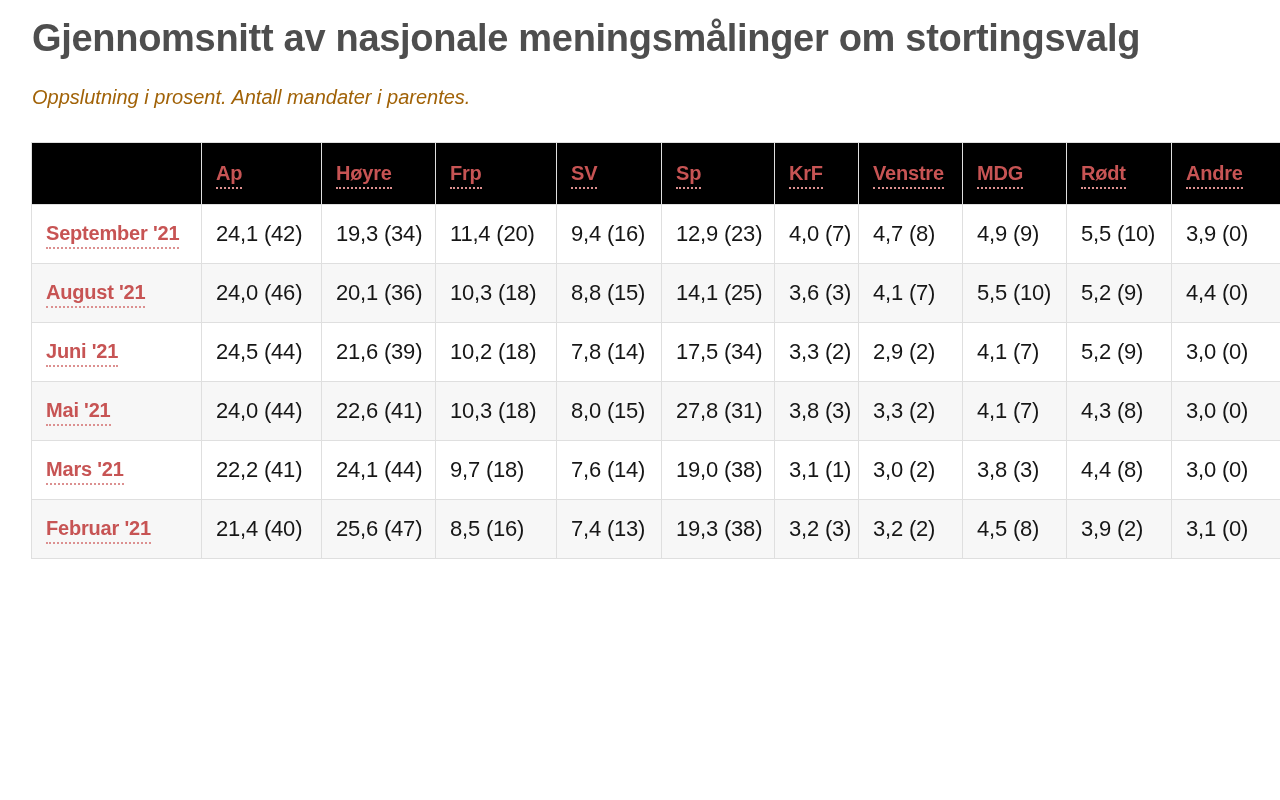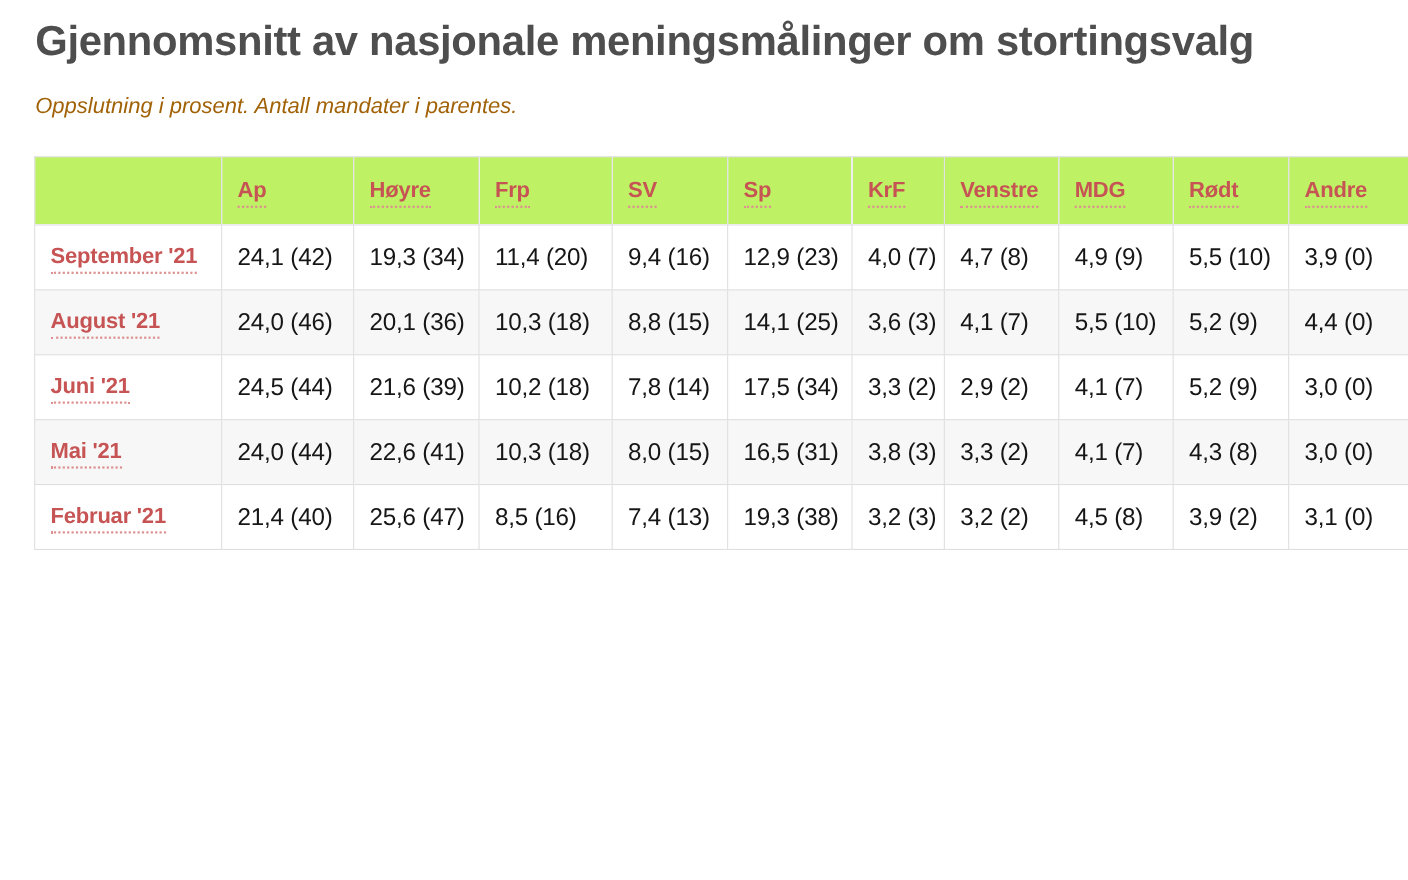--- a/index.html
+++ b/index.html
@@ -38,21 +38,21 @@
   th, td {
     border: 1px solid #dfdfdf;
     text-align: left;
     vertical-align: middle;
     padding: 0 4px 0 14px;
     overflow: hidden;
     white-space: nowrap;
   }
   thead th {
     height: 62px;
-    background: #bef264;
+    background: #000000;
     font-weight: 700;
   }
   tbody td { height: 59px; }
   tbody tr:nth-child(even) td { background: #f7f7f7; }
 
   td.value-cell {
     font-size: 22px;
     color: #161616;
     letter-spacing: -0.2px;
   }
@@ -142,25 +142,38 @@
           <td class="value-cell">4,1 (7)</td>
           <td class="value-cell">5,2 (9)</td>
           <td class="value-cell">3,0 (0)</td>
         </tr>
         <tr>
           <td><a class="red-link">Mai '21</a></td>
           <td class="value-cell">24,0 (44)</td>
           <td class="value-cell">22,6 (41)</td>
           <td class="value-cell">10,3 (18)</td>
           <td class="value-cell">8,0 (15)</td>
-          <td class="value-cell">16,5 (31)</td>
+          <td class="value-cell">27,8 (31)</td>
           <td class="value-cell">3,8 (3)</td>
           <td class="value-cell">3,3 (2)</td>
           <td class="value-cell">4,1 (7)</td>
           <td class="value-cell">4,3 (8)</td>
+          <td class="value-cell">3,0 (0)</td>
+        </tr>
+        <tr>
+          <td><a class="red-link">Mars '21</a></td>
+          <td class="value-cell">22,2 (41)</td>
+          <td class="value-cell">24,1 (44)</td>
+          <td class="value-cell">9,7 (18)</td>
+          <td class="value-cell">7,6 (14)</td>
+          <td class="value-cell">19,0 (38)</td>
+          <td class="value-cell">3,1 (1)</td>
+          <td class="value-cell">3,0 (2)</td>
+          <td class="value-cell">3,8 (3)</td>
+          <td class="value-cell">4,4 (8)</td>
           <td class="value-cell">3,0 (0)</td>
         </tr>
         <tr>
           <td><a class="red-link">Februar '21</a></td>
           <td class="value-cell">21,4 (40)</td>
           <td class="value-cell">25,6 (47)</td>
           <td class="value-cell">8,5 (16)</td>
           <td class="value-cell">7,4 (13)</td>
           <td class="value-cell">19,3 (38)</td>
           <td class="value-cell">3,2 (3)</td>

